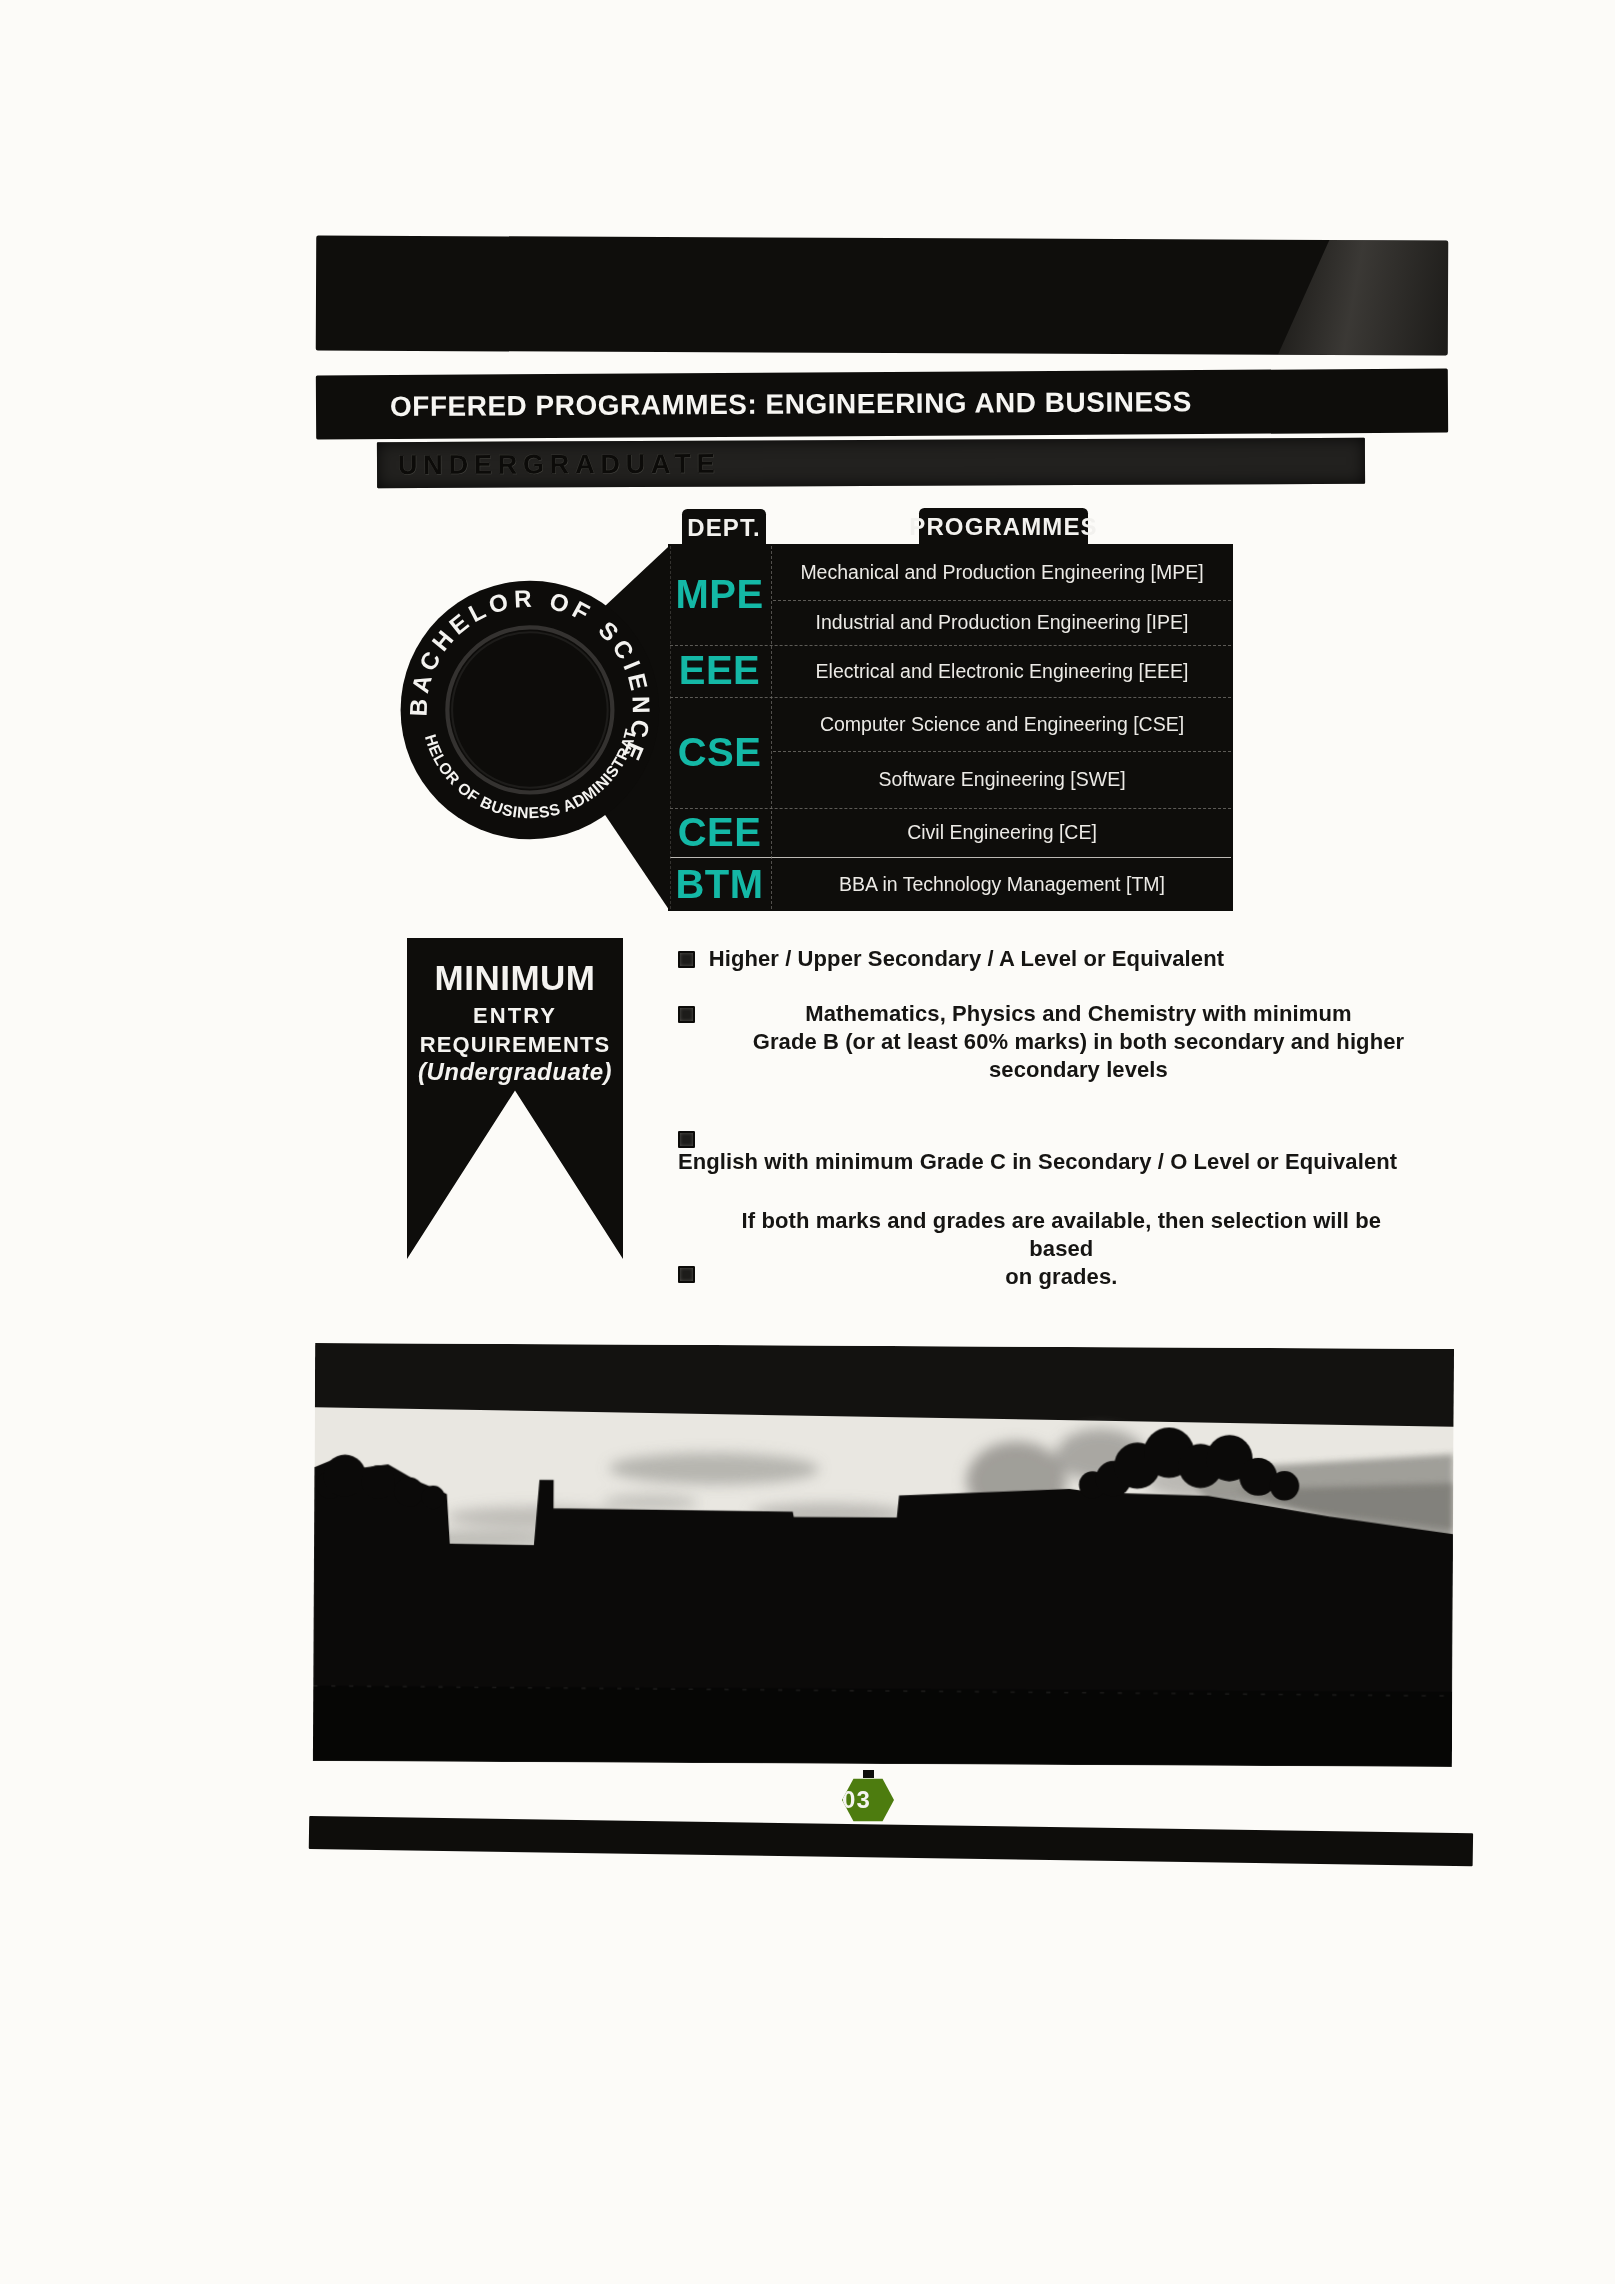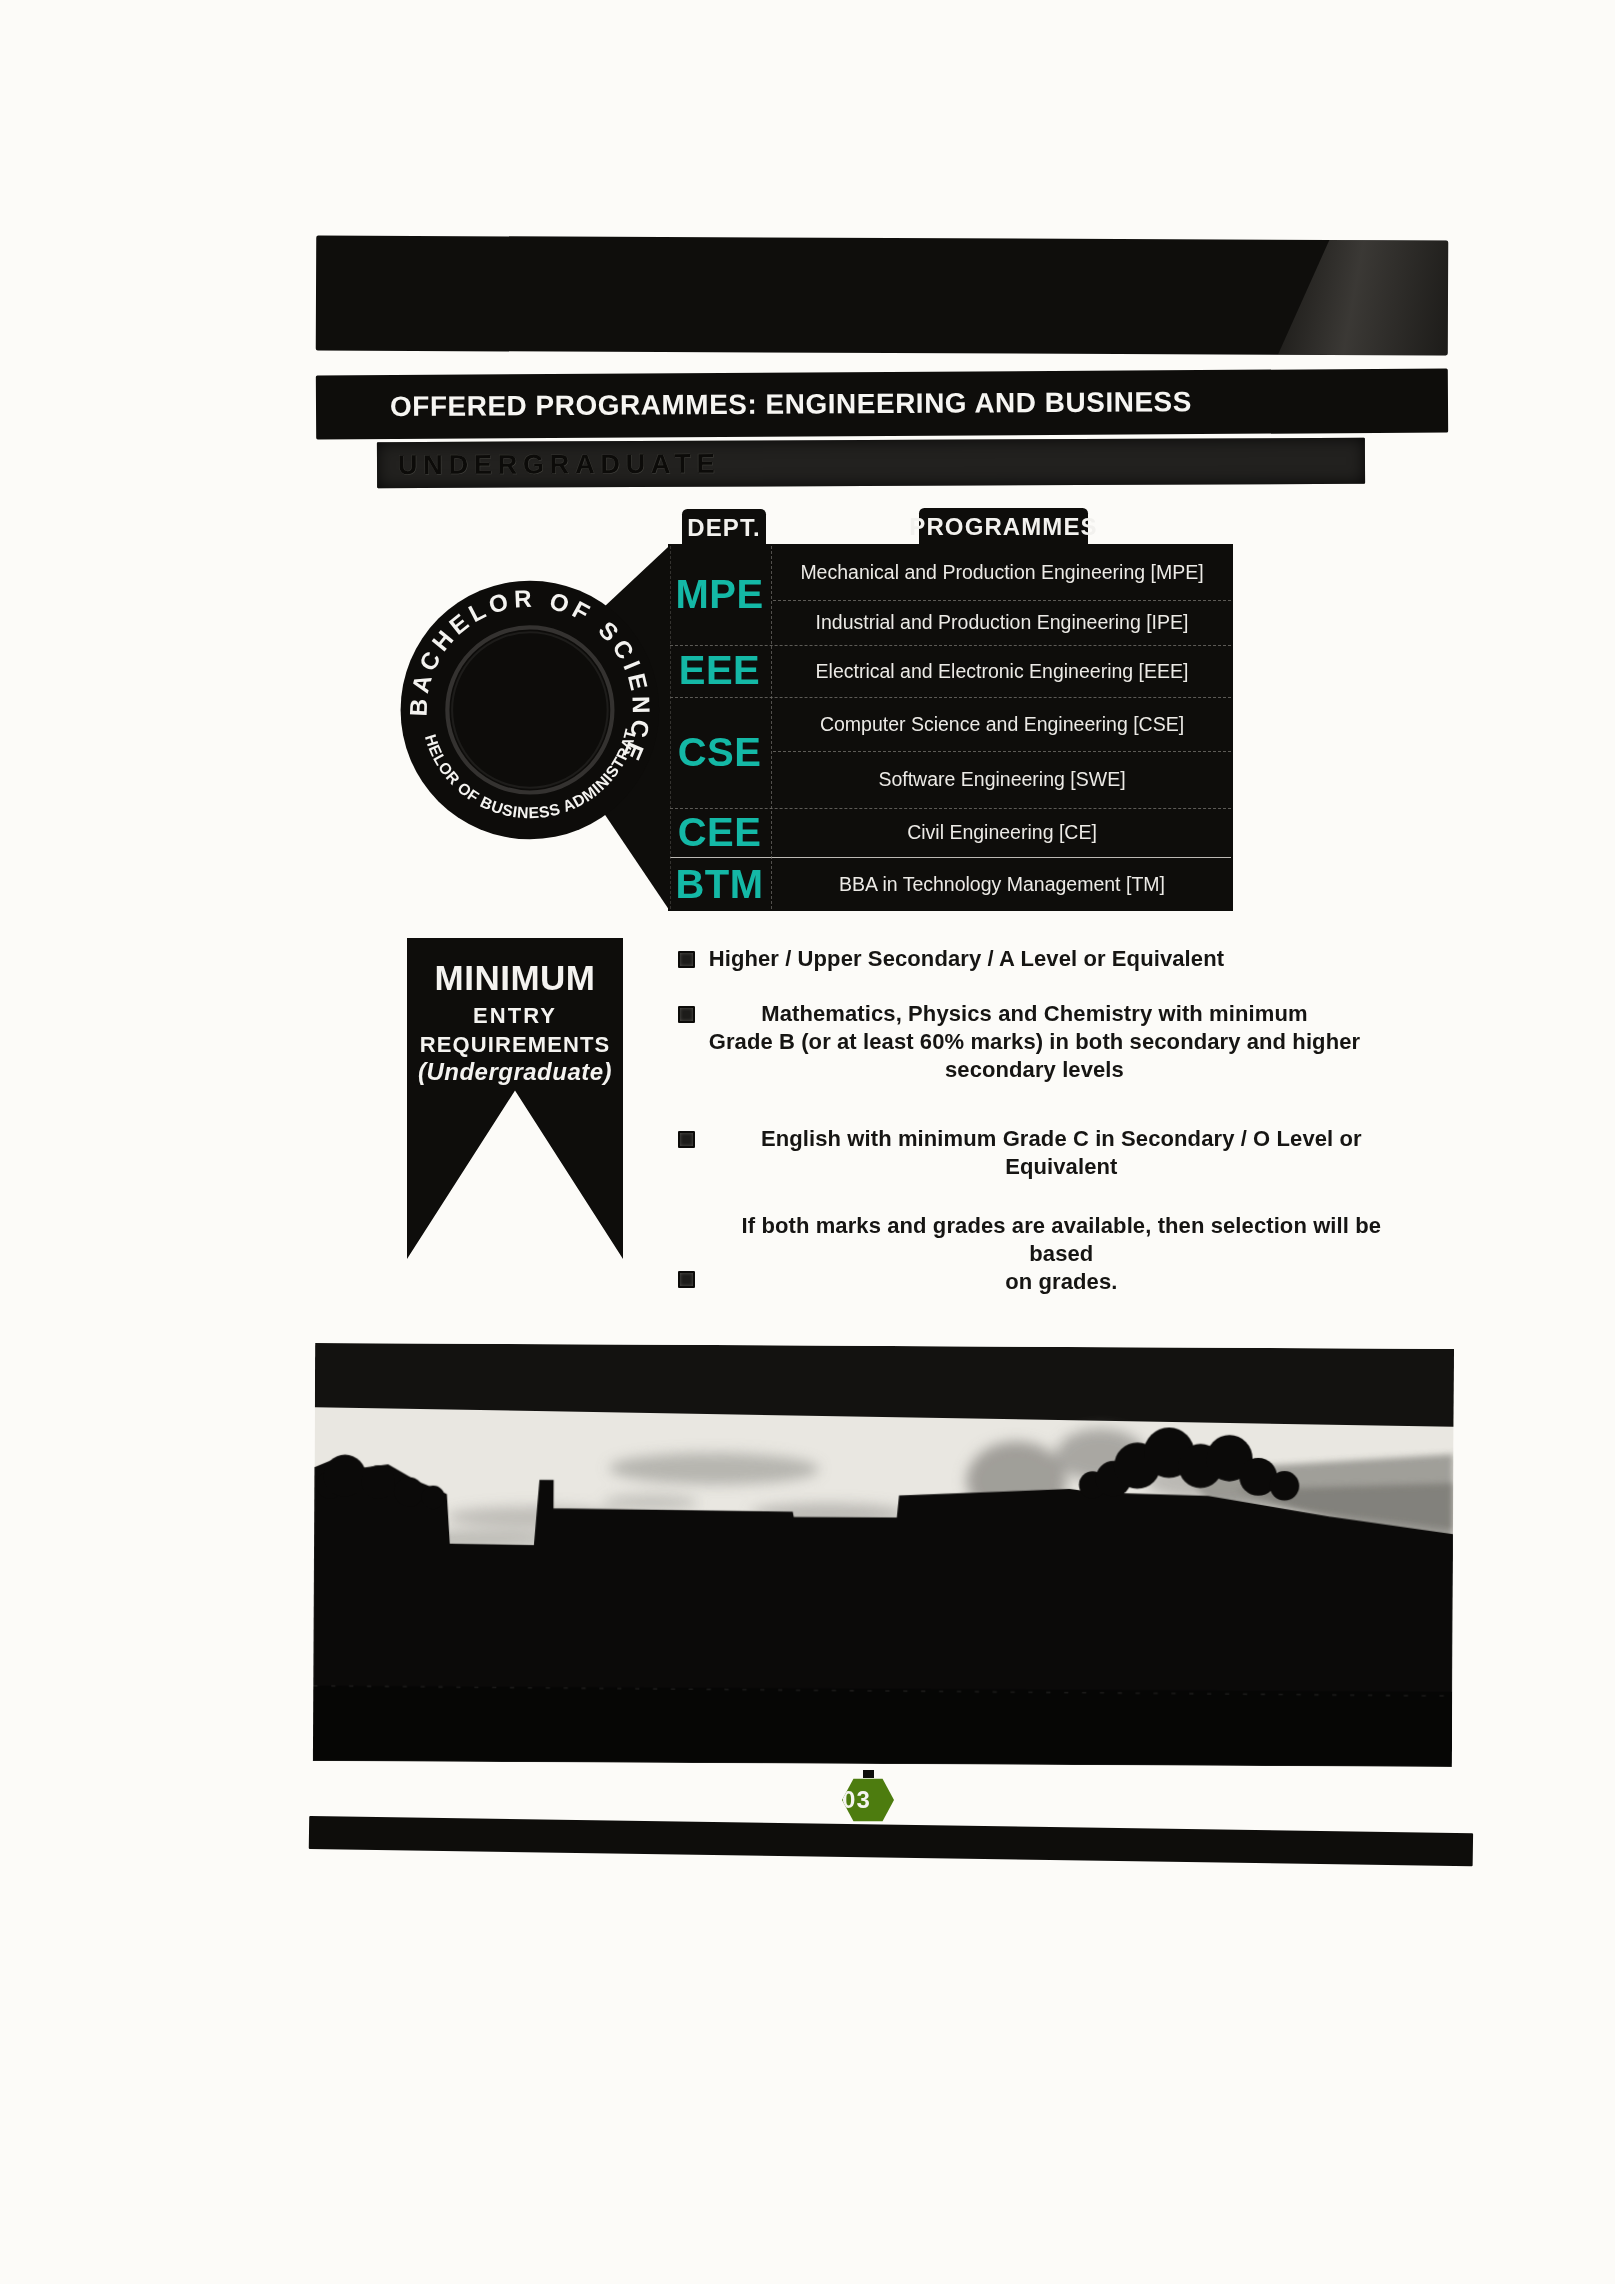--- a/index.html
+++ b/index.html
@@ -66,22 +66,22 @@
 
   
   #req-list{left:678px; top:945px; width:736px;text-align:center;}
   .req-item{display:flex; align-items:flex-start; margin-bottom:0;}
   .req-item .sq{flex:0 0 auto; width:17px; height:17px; margin-top:6.3px; margin-right:13.7px;
     background:#1d1c1a; border:2.1px solid #0c0b09; box-sizing:border-box;
     box-shadow:inset 0 0 3.7px rgba(200,198,190,.35); border-radius:1.1px;}
   .req-item .txt{font-size:22px; font-weight:bold; line-height:28px; color:#161513;
     white-space:pre-line; letter-spacing:0.1px;}
   #req-1{margin-bottom:27px;}
-  #req-2{margin-bottom:41px;}
-  #req-3{margin-bottom:30.5px;}
+  #req-2{margin-bottom:41px;gap:44px;}
+  #req-3{margin-bottom:30.5px;flex-direction:column;}
   #req-4 .sq{align-self:flex-end; margin-bottom:7.4px; margin-top:0;}
 
   
   #photo{left:314px; top:1346px; transform:rotate(.3deg);}
 
   
   #page-num{left:842px; top:1777px; width:52px; height:46px; background:#4d7c0f;
     clip-path:polygon(0 50%, 22% 4%, 78% 4%, 100% 50%, 78% 96%, 22% 96%);
     display:flex; align-items:center; justify-content:flex-start;
     color:#f5f4f1; font-size:24px; font-weight:bold; letter-spacing:1.1px;}

